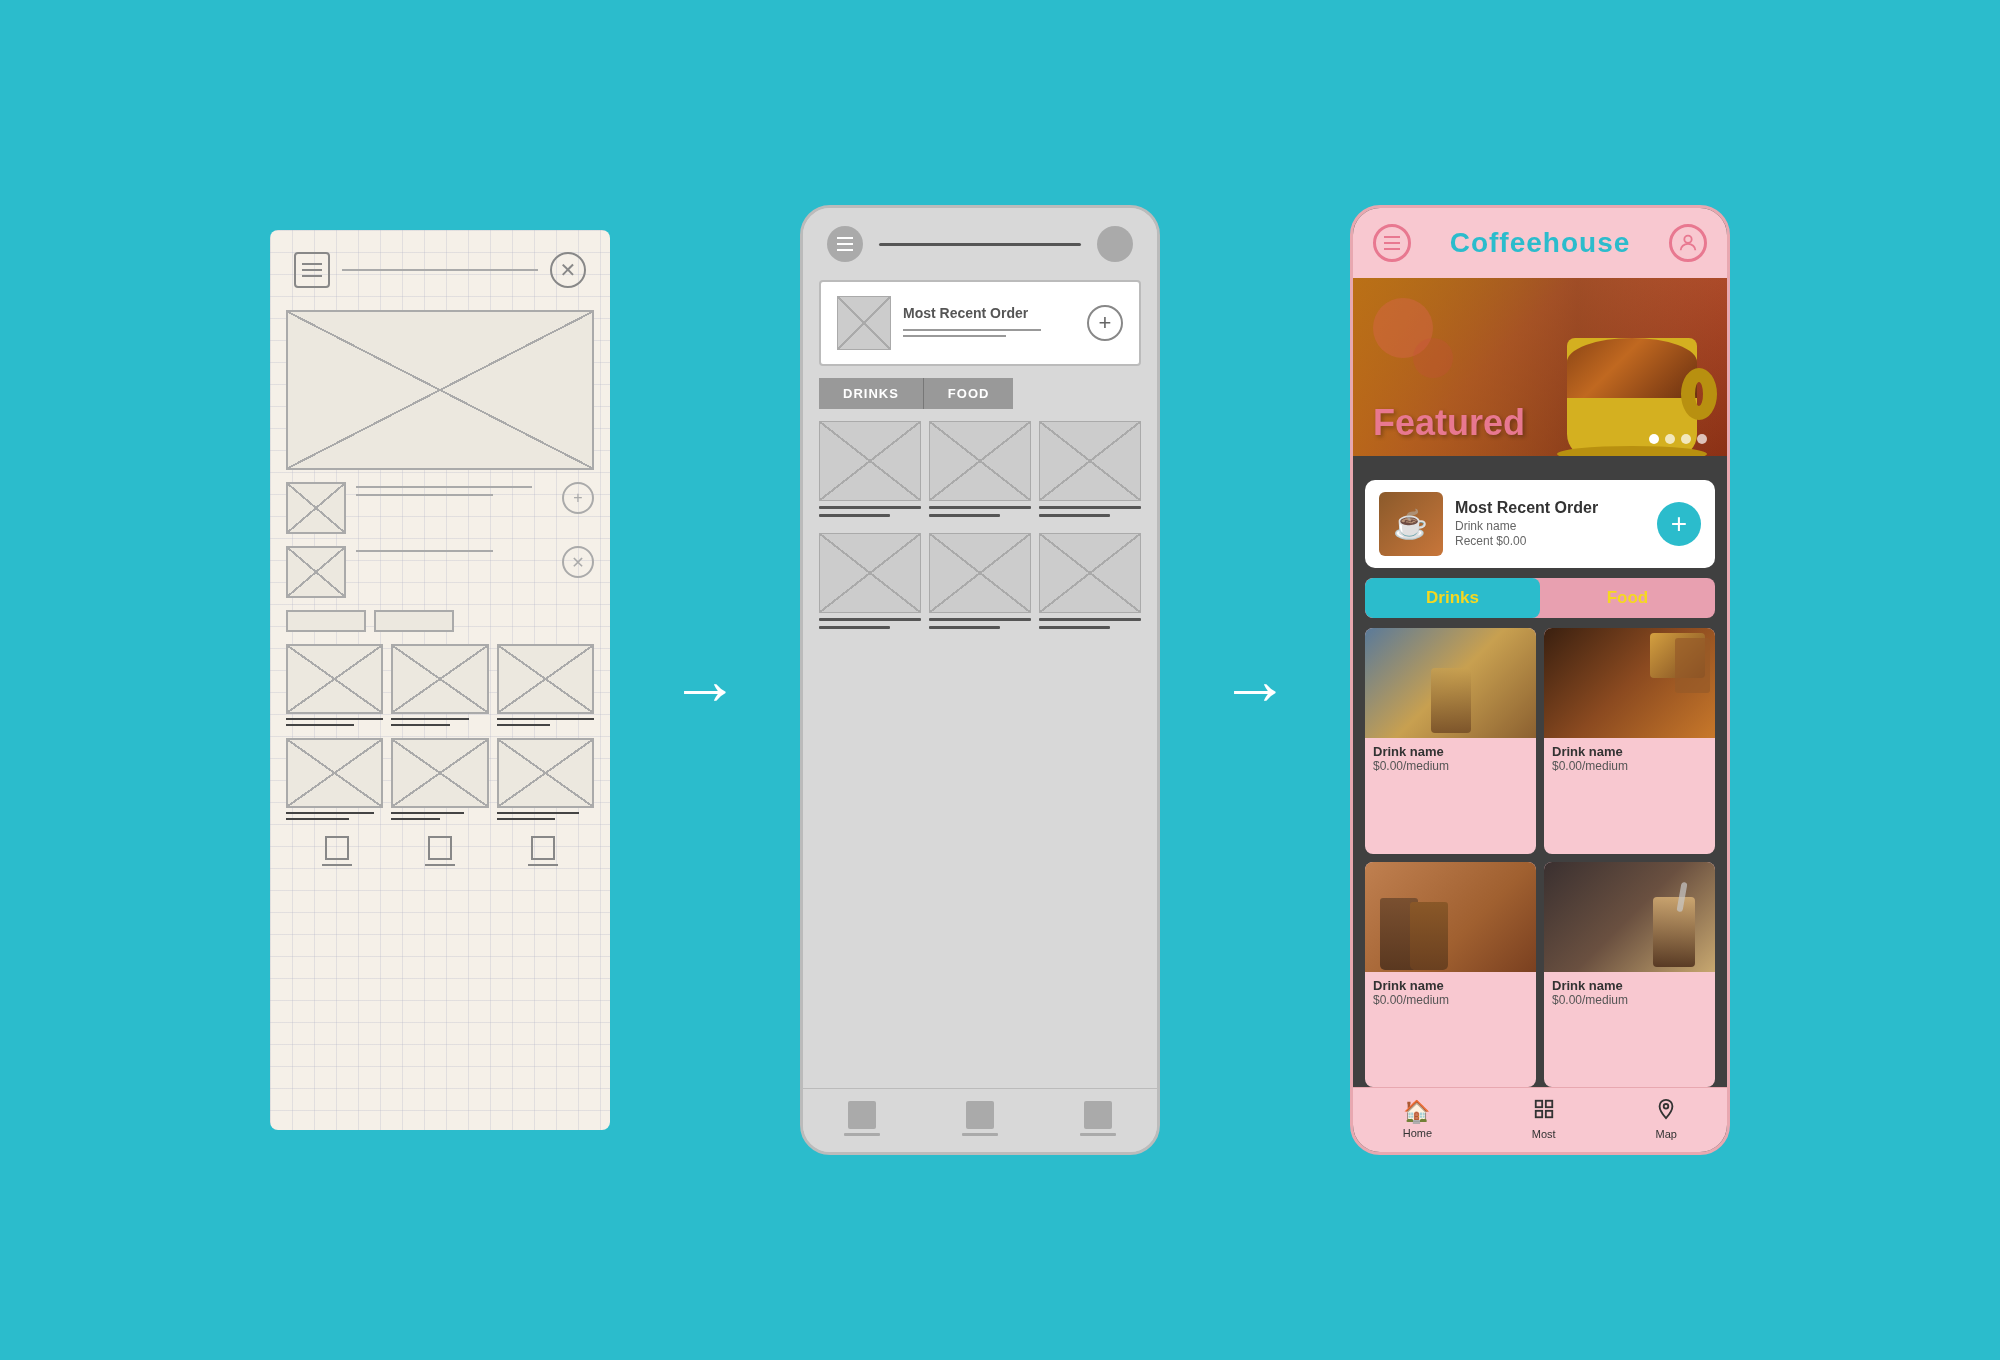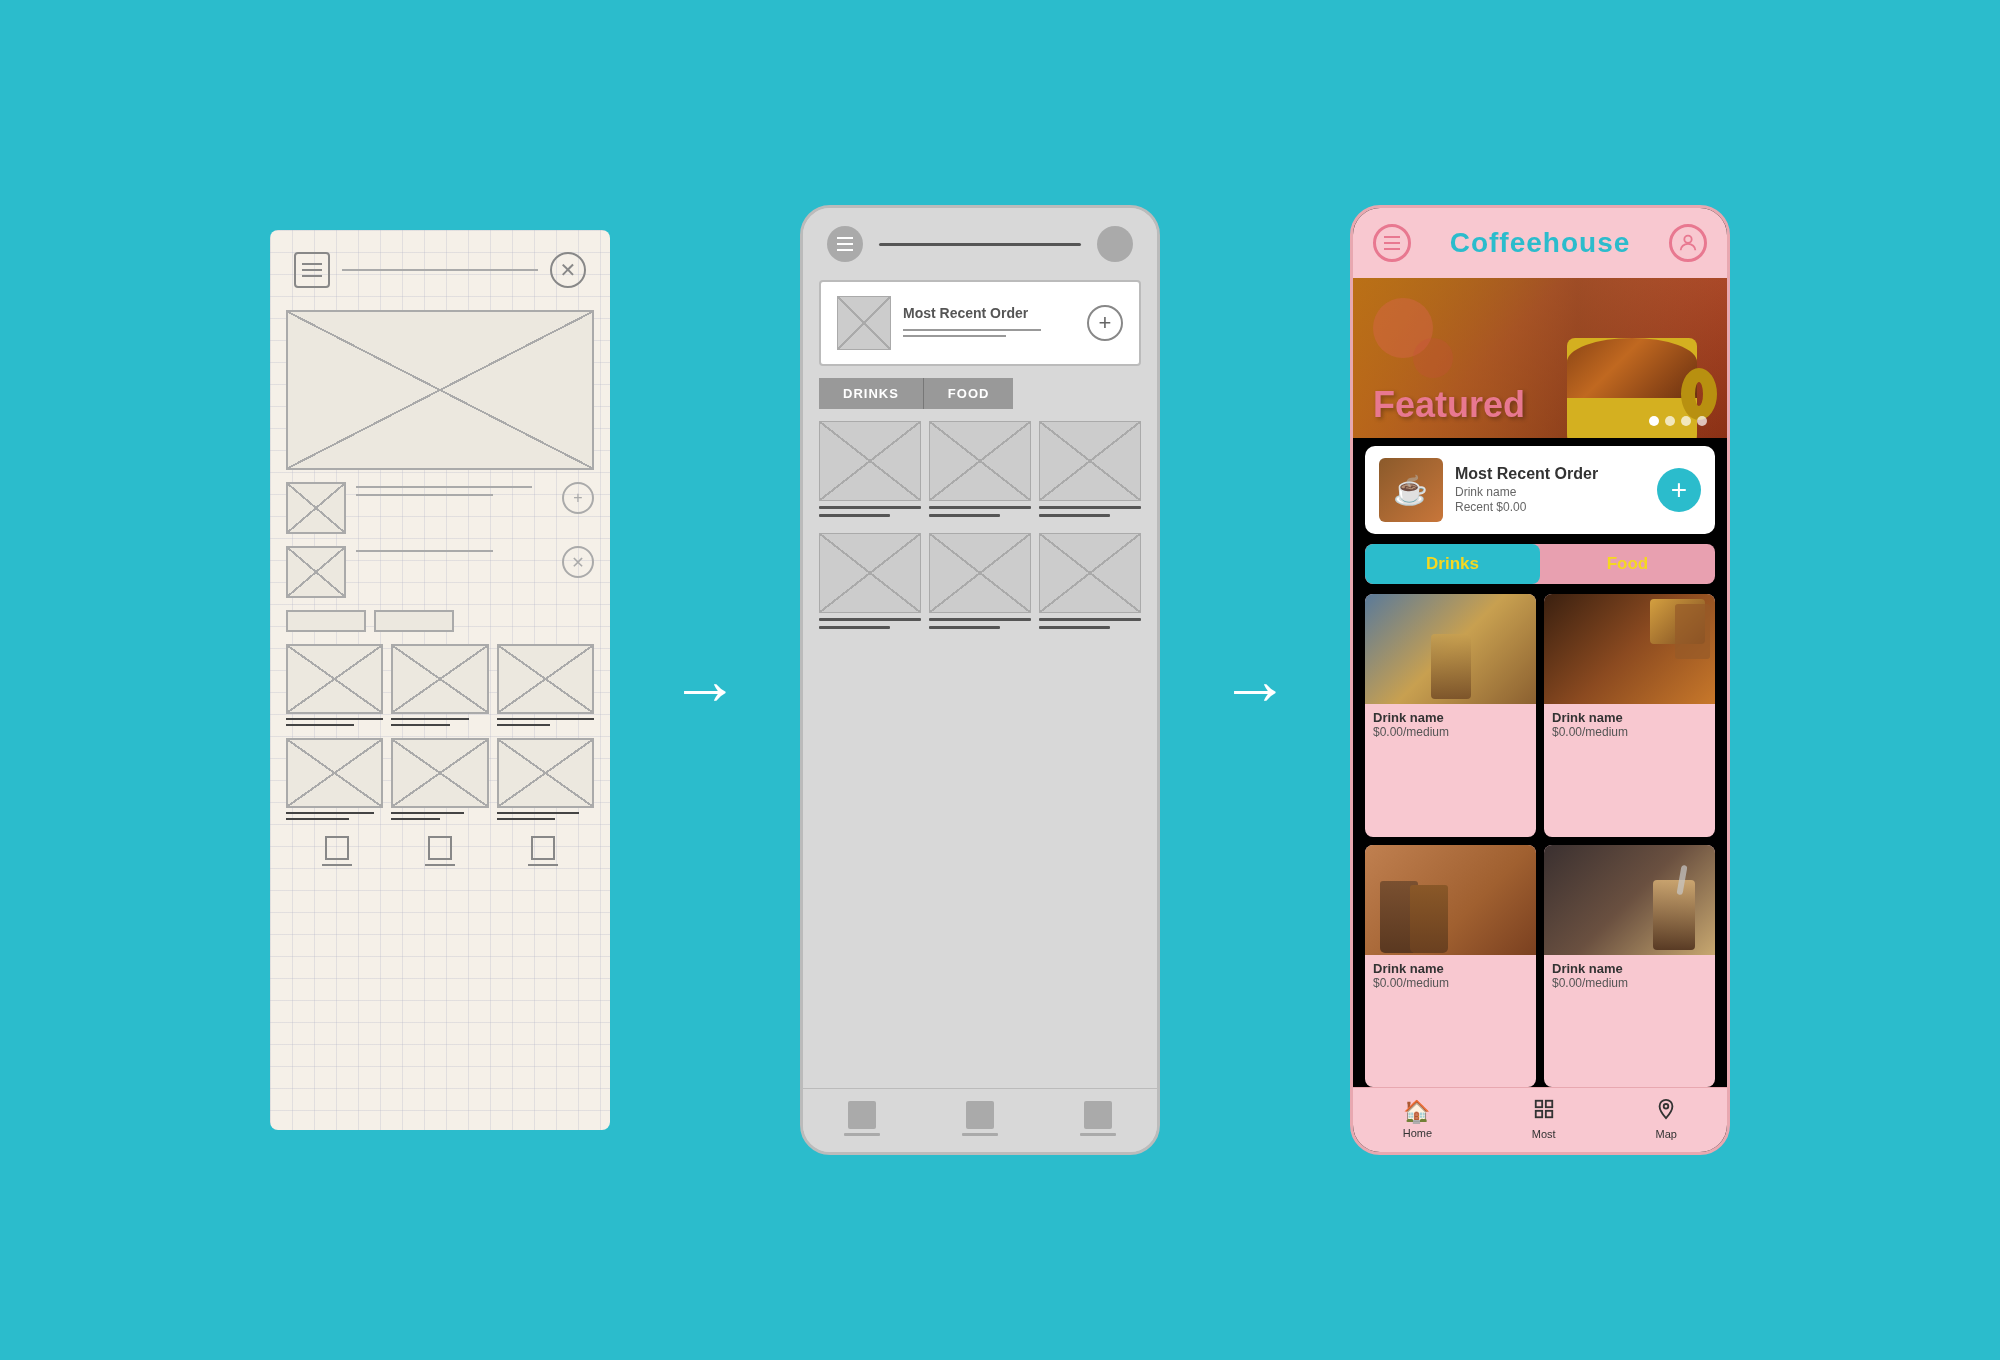--- a/index.html
+++ b/index.html
@@ -472,21 +472,21 @@
       width: 36px;
       height: 3px;
       background: #aaa;
       border-radius: 1px;
     }
 
     
     .mockup-panel {
       width: 380px;
       height: 950px;
-      background: #000000;
+      background: #404040;
       border-radius: 30px;
       flex-shrink: 0;
       overflow: hidden;
       display: flex;
       flex-direction: column;
       border: 3px solid #e8a8b0;
     }
 
     .mp-header {
       display: flex;
@@ -532,23 +532,23 @@
       align-items: center;
       justify-content: center;
     }
 
     .mp-avatar svg {
       width: 22px;
       height: 22px;
     }
 
     .mp-banner {
-      margin: 0 0 8px;
+      margin: 0 0 24px;
       position: relative;
-      height: 160px;
+      height: 178px;
       overflow: hidden;
     }
 
     .mp-banner-bg {
       width: 100%;
       height: 100%;
       background: linear-gradient(135deg, #d4a020 0%, #c8603a 40%, #8b3015 100%);
       position: relative;
       overflow: hidden;
     }

